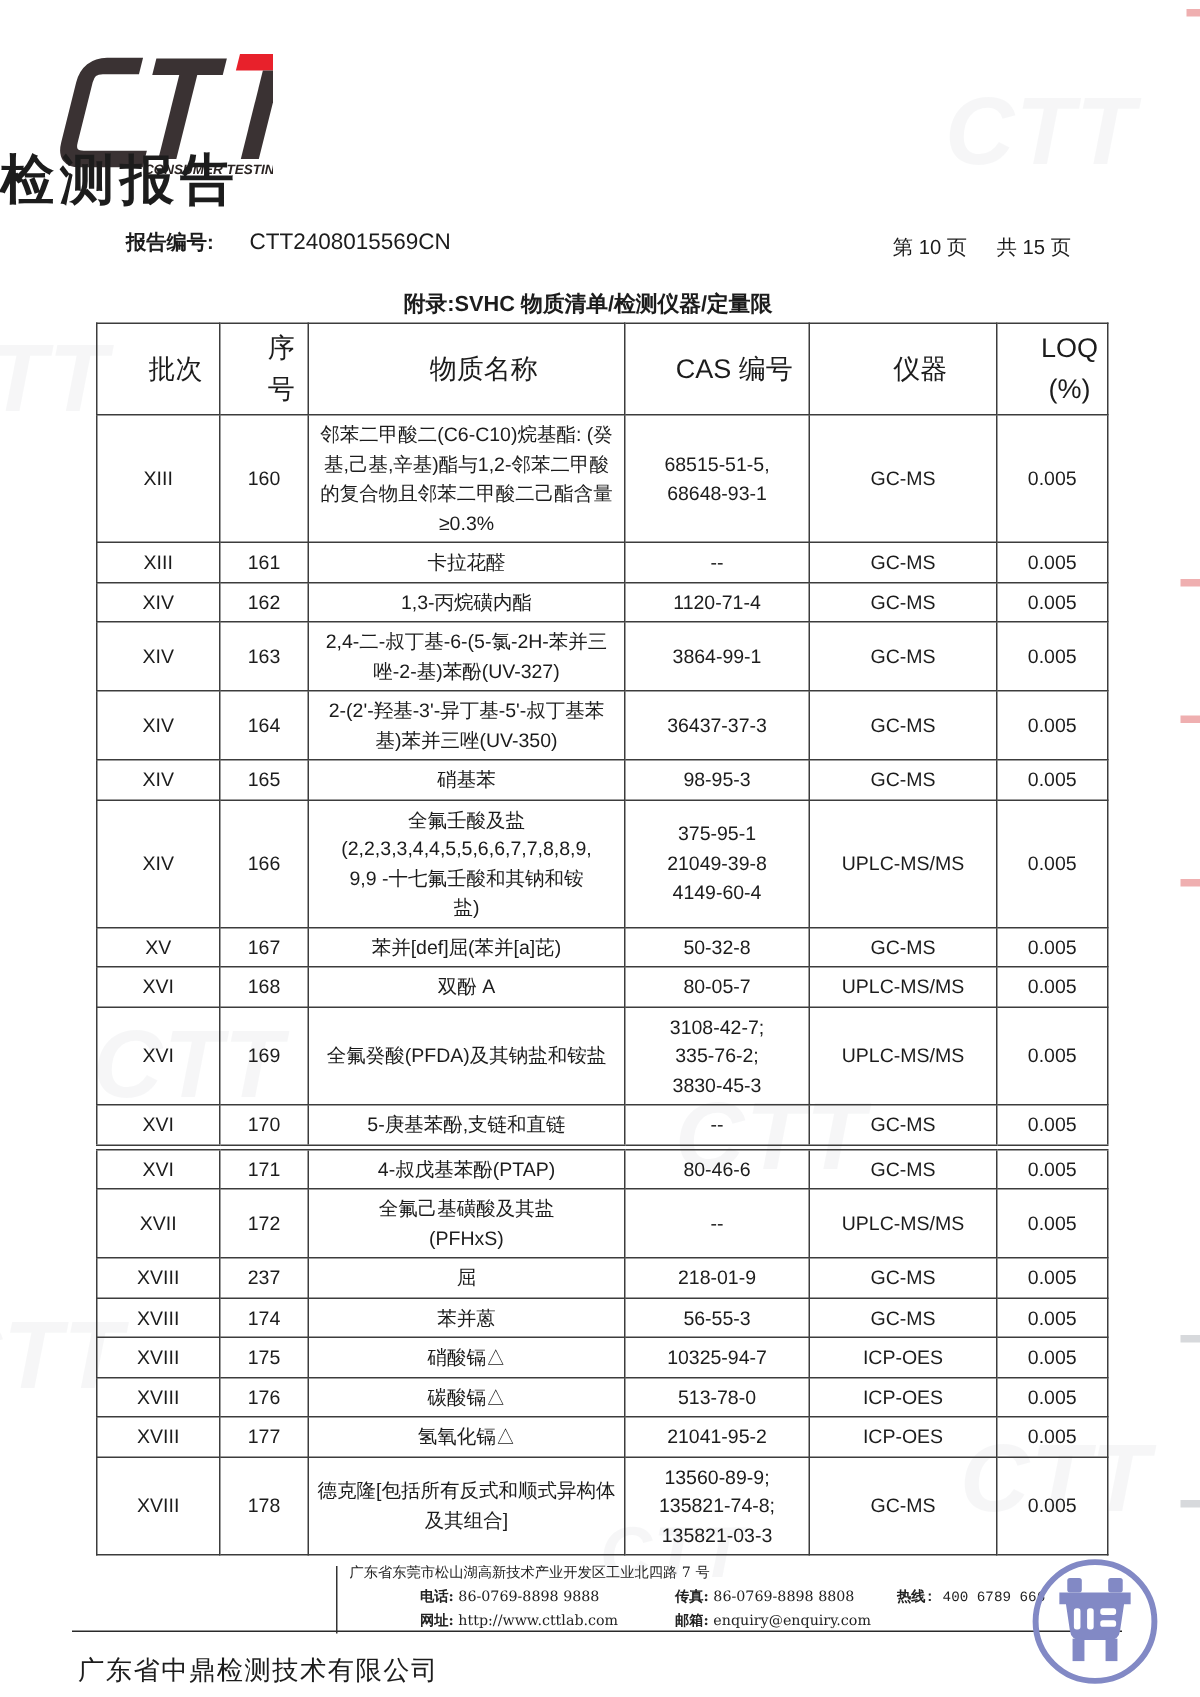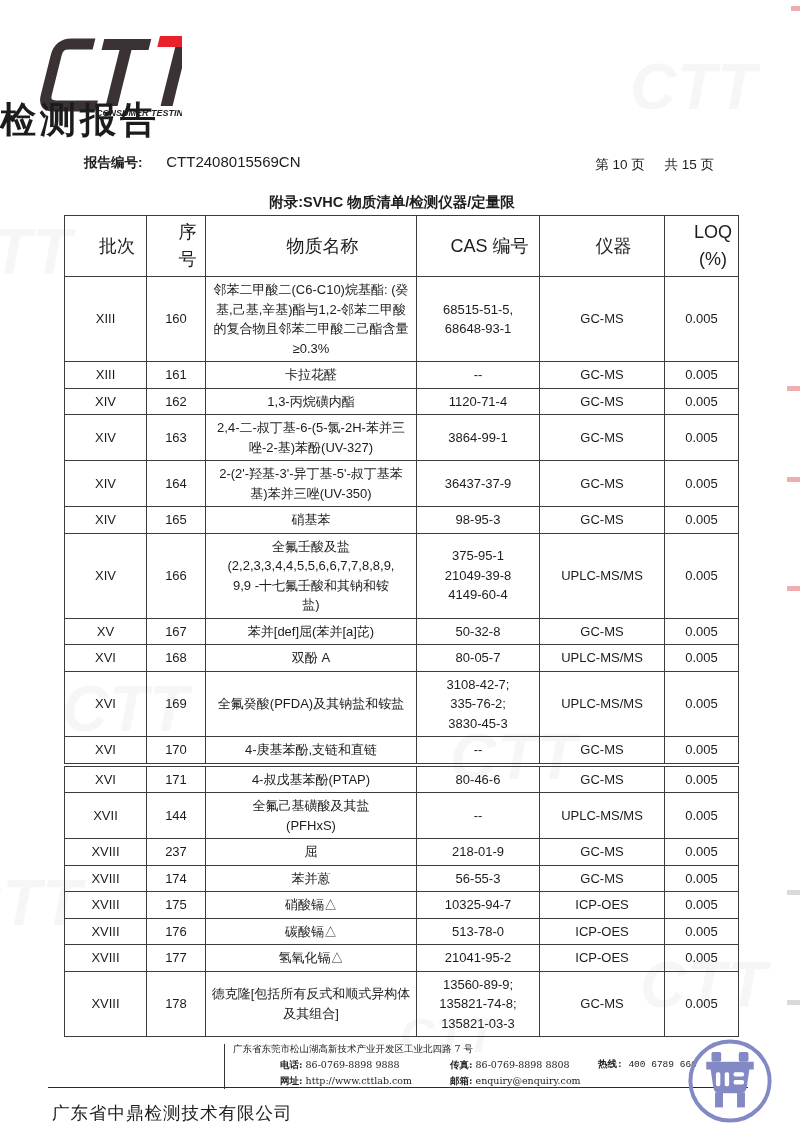--- a/index.html
+++ b/index.html
@@ -147,21 +147,21 @@
             <td class="col-no">163</td>
             <td class="col-name">2,4-二-叔丁基-6-(5-氯-2H-苯并三唑-2-基)苯酚(UV-327)</td>
             <td class="col-cas">3864-99-1</td>
             <td class="col-inst">GC-MS</td>
             <td class="col-loq">0.005</td>
           </tr>
           <tr>
             <td class="col-batch">XIV</td>
             <td class="col-no">164</td>
             <td class="col-name">2-(2'-羟基-3'-异丁基-5'-叔丁基苯基)苯并三唑(UV-350)</td>
-            <td class="col-cas">36437-37-9</td>
+            <td class="col-cas">36437-37-3</td>
             <td class="col-inst">GC-MS</td>
             <td class="col-loq">0.005</td>
           </tr>
           <tr>
             <td class="col-batch">XIV</td>
             <td class="col-no">165</td>
             <td class="col-name">硝基苯</td>
             <td class="col-cas">98-95-3</td>
             <td class="col-inst">GC-MS</td>
             <td class="col-loq">0.005</td>
@@ -201,36 +201,36 @@
             <td class="col-name">全氟癸酸(PFDA)及其钠盐和铵盐</td>
             <td class="col-cas">3108-42-7;
 335-76-2;
 3830-45-3</td>
             <td class="col-inst">UPLC-MS/MS</td>
             <td class="col-loq">0.005</td>
           </tr>
           <tr>
             <td class="col-batch">XVI</td>
             <td class="col-no">170</td>
-            <td class="col-name">4-庚基苯酚,支链和直链</td>
+            <td class="col-name">5-庚基苯酚,支链和直链</td>
             <td class="col-cas">--</td>
             <td class="col-inst">GC-MS</td>
             <td class="col-loq">0.005</td>
           </tr>
           <tr class="seam">
             <td class="col-batch">XVI</td>
             <td class="col-no">171</td>
             <td class="col-name">4-叔戊基苯酚(PTAP)</td>
             <td class="col-cas">80-46-6</td>
             <td class="col-inst">GC-MS</td>
             <td class="col-loq">0.005</td>
           </tr>
           <tr>
             <td class="col-batch">XVII</td>
-            <td class="col-no">144</td>
+            <td class="col-no">172</td>
             <td class="col-name">全氟己基磺酸及其盐
 (PFHxS)</td>
             <td class="col-cas">--</td>
             <td class="col-inst">UPLC-MS/MS</td>
             <td class="col-loq">0.005</td>
           </tr>
           <tr>
             <td class="col-batch">XVIII</td>
             <td class="col-no">237</td>
             <td class="col-name">屈</td>

